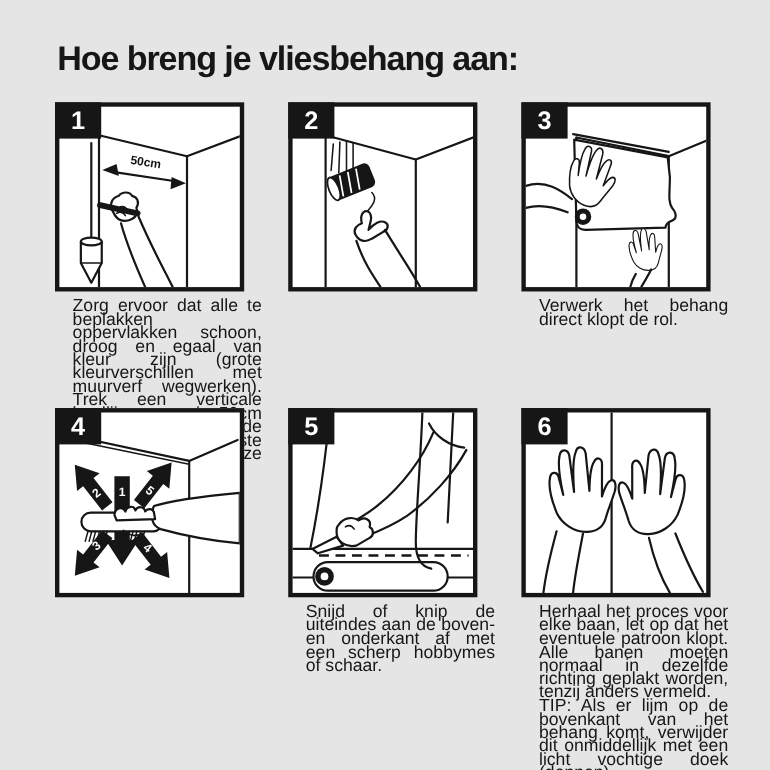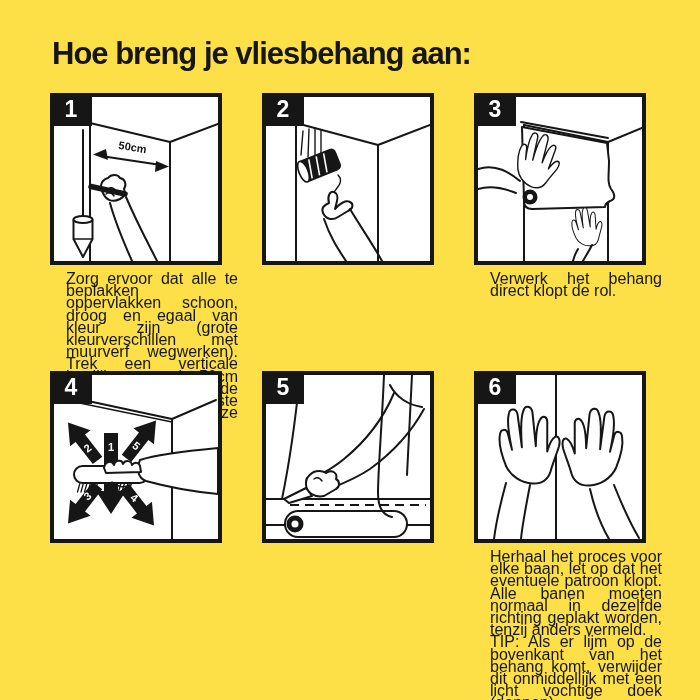--- a/index.html
+++ b/index.html
@@ -1,16 +1,16 @@
 <!DOCTYPE html>
 <html><head>
 <meta charset="utf-8">
 <style>
   html,body{margin:0;padding:0;background:#ffffff;}
-  .page{position:relative;width:700px;height:700px;background:#fde047;overflow:hidden;
+  .page{position:relative;width:700px;height:700px;background:#e5e5e5;overflow:hidden;
         font-family:"Liberation Sans",sans-serif;color:#161616;}
   .title{position:absolute;left:52px;top:36px;font-size:31px;font-weight:bold;
          letter-spacing:-1px;color:#161616;white-space:nowrap;}
   .cell{position:absolute;width:172px;}
   .c0{left:50px;} .c1{left:262px;} .c2{left:474px;}
   .r0{top:93px;}  .r1{top:371px;}
   .panel{position:relative;width:164px;height:164px;border:4px solid #161616;background:#fff;}
   .badge{position:absolute;left:-4px;top:-4px;width:42px;height:33px;background:#161616;
          color:#ffffff;display:flex;align-items:center;justify-content:center;
          font-size:23px;font-weight:bold;z-index:3;}
@@ -200,20 +200,21 @@
         <g>
           <path class="ln" d="M128,18 C118,42 100,66 78,84 C66,94 54,100 46,104"></path>
           <path class="ln" d="M158,34 C146,56 126,78 104,94 C92,102 78,108 68,112"></path>
           <path class="ln" d="M124,10 C130,22 142,30 156,32"></path>
           <path class="wh" d="M42,102 C46,96 54,94 60,98 C66,94 72,98 70,104 C74,106 74,112 70,114 L58,121 C48,123 40,117 40,109 C40,105 40,104 42,102 Z"></path>
           <path class="th" d="M48,104 C51,102 54,103 56,106"></path>
           <path class="wh" stroke-width="1.6" d="M40,113 L18,124 L23,128 L46,121 Z"></path>
         </g>
       </svg>
     </div>
+    <div class="caption">Snijd of knip de uiteindes aan de boven- en onderkant af met een scherp hobbymes of schaar.</div>
   </div>
 
   <div class="cell c2 r1">
     <div class="panel">
       <div class="badge">6</div>
       <svg width="164" height="164" viewBox="0 0 164 164">
         <path class="ln" d="M78,0 L78,164"></path>
         <g>
           <g transform="translate(16,32) rotate(-4)">
             <path class="wh" d="M8,60 C4,48 2,36 4,28 C5,22 11,22 12,28 L15,44 C13,30 12,16 14,9 C15,2 22,2 23,9 L25,42 C25,26 26,12 29,6 C31,0 37,1 38,8 L39,42 C40,30 42,20 45,16 C48,11 53,13 52,20 L50,48 C53,40 56,35 59,34 C63,33 64,38 62,44 C58,54 54,62 52,68 C49,76 42,80 33,79 C22,78 12,70 8,60 Z"></path>

